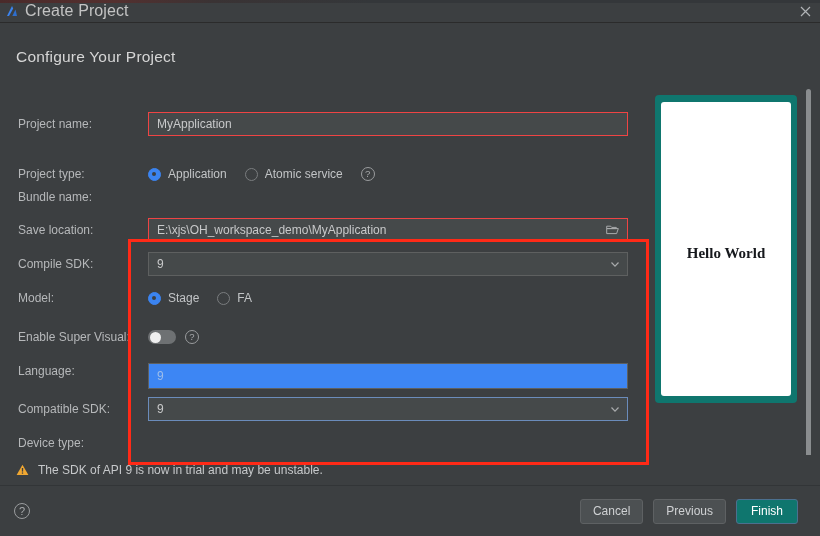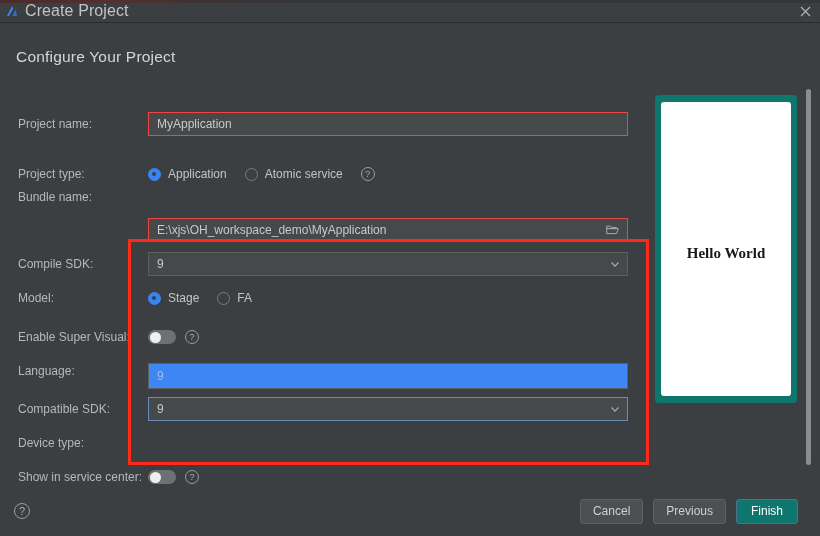--- a/index.html
+++ b/index.html
@@ -245,20 +245,21 @@
             <span class="help">?</span>
           </div>
         </div>
       </div>
 
       <div class="row" style="top:102px;">
         <div class="lbl">Bundle name:</div>
       </div>
 
       <div class="row" style="top:135px;">
+        <div class="lbl">Save location:</div>
         <div class="ctrl">
           <div class="field ro">
             <span class="val">E:\xjs\OH_workspace_demo\MyApplication</span>
             <span class="trail">
               <svg width="13" height="12" viewBox="0 0 13 12">
                 <path d="M0.7,2.2 L4.7,2.2 L5.7,3.4 L10.3,3.4 L10.3,4.6 L0.7,4.6 Z" fill="none" stroke="#a8aaac" stroke-width="1"></path>
                 <path d="M0.7,4.6 L12.3,4.6 L10.6,9.6 L0.7,9.6 Z" fill="none" stroke="#a8aaac" stroke-width="1"></path>
               </svg>
             </span>
           </div>
@@ -362,20 +363,30 @@
     </div>
 
     <div class="scrolltrack">
       <div class="scrollthumb"></div>
     </div>
 
     <div class="redbox"></div>
 
   </div>
 
+  <div class="warnbar">
+    <span class="warn-icon">
+      <svg width="13" height="12" viewBox="0 0 13 12">
+        <polygon points="6.5,0.8 12.4,11 0.6,11" fill="#f0a732"></polygon>
+        <rect x="5.85" y="4" width="1.3" height="3.6" fill="#3c3f41"></rect>
+        <rect x="5.85" y="8.4" width="1.3" height="1.3" fill="#3c3f41"></rect>
+      </svg>
+    </span>
+    <span class="warn-text">The SDK of API 9 is now in trial and may be unstable.</span>
+  </div>
 
   <div class="footer">
     <div class="foot-help">?</div>
     <div class="btns">
       <div class="btn">Cancel</div>
       <div class="btn">Previous</div>
       <div class="btn primary">Finish</div>
     </div>
   </div>
 

